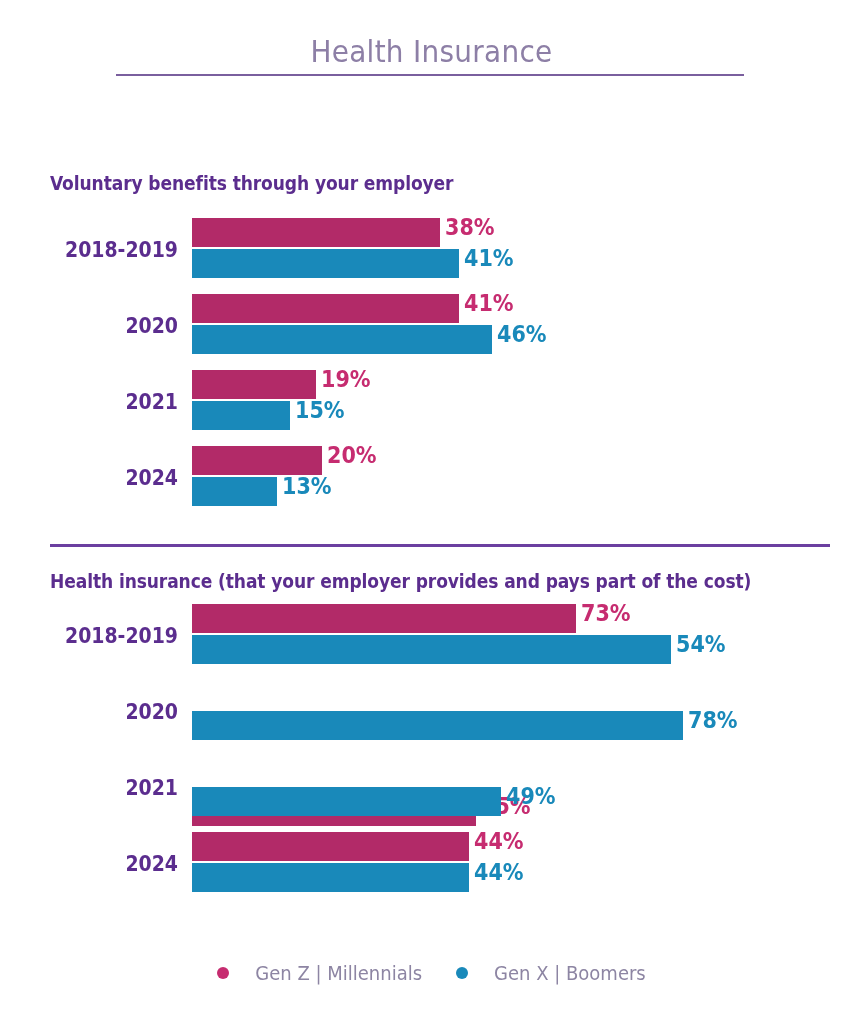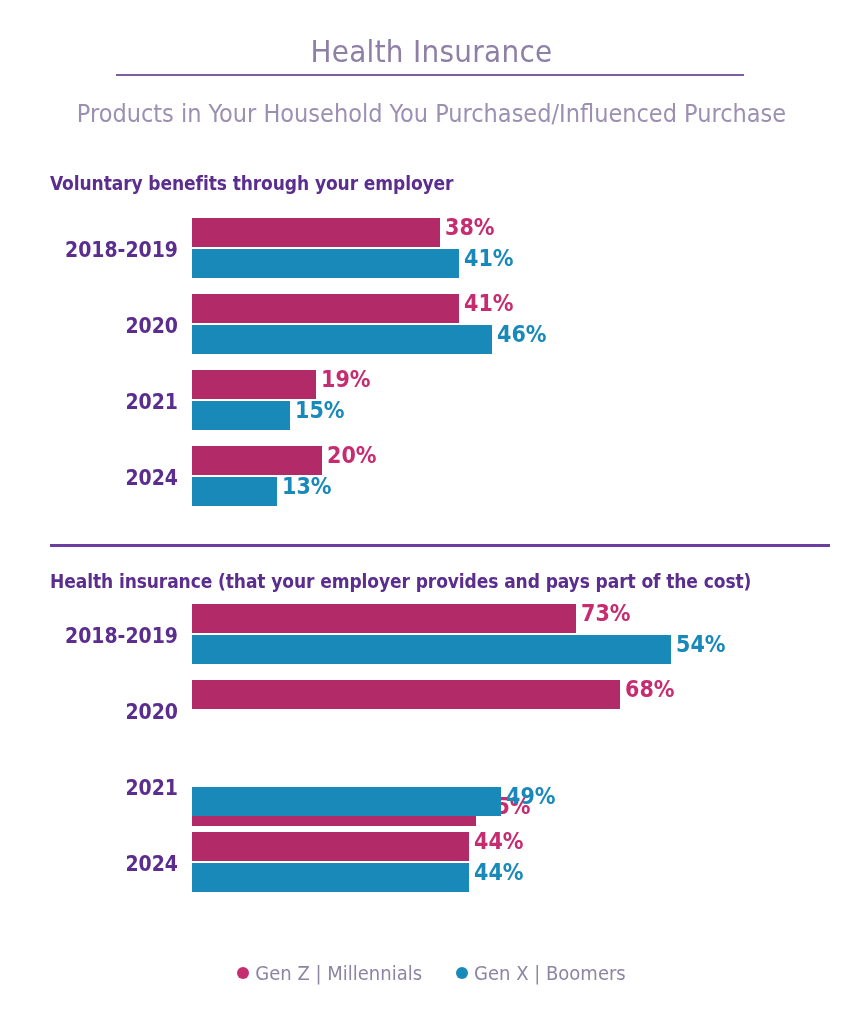--- a/index.html
+++ b/index.html
@@ -145,21 +145,21 @@
     top: 961px;
     width: 863px;
     display: flex;
     justify-content: center;
     align-items: center;
     gap: 34px;
   }
   .legend-item {
     display: flex;
     align-items: center;
-    gap: 6px;
+    gap: 26px;
     font-size: 20px;
     color: #8d85a3;
     font-family: "DejaVu Sans Condensed", "Liberation Sans Narrow", "Liberation Sans", sans-serif;
     white-space: nowrap;
   }
   .legend-dot {
     width: 12px;
     height: 12px;
     border-radius: 50%;
     flex: 0 0 auto;
@@ -168,21 +168,20 @@
   .legend-dot.blue { background: #1989ba; }
   .legend-text { display: inline-block; }
 </style>
 </head>
 <body>
 
 <div class="chart-root">
 
   <div class="title">Health Insurance</div>
   <div class="title-rule"></div>
-  <div class="subtitle">Products in Your Household You Purchased/Influenced Purchase</div>
 
   <div class="section" id="section-0">
     <div class="section-header">Voluntary benefits through your employer</div>
     <div id="groups-0">
         <div class="group" style="top: 46px;">
           <div class="group-label">2018-2019</div>
           <div class="bar-row top" style="width: 338px;">
             <div class="bar pink" style="width: 248px;"></div>
             <div class="bar-value pink" style="left: 253px;">38%</div>
           </div>
@@ -237,23 +236,23 @@
             <div class="bar pink" style="width: 384px;"></div>
             <div class="bar-value pink" style="left: 389px;">73%</div>
           </div>
           <div class="bar-row bot" style="width: 569px;">
             <div class="bar blue" style="width: 479px;"></div>
             <div class="bar-value blue" style="left: 484px;">54%</div>
           </div>
         </div>
         <div class="group" style="top: 110px;">
           <div class="group-label">2020</div>
-          <div class="bar-row top" style="width: 518px;">
-            <div class="bar pink" style="width: 428px;"></div>
-            <div class="bar-value pink" style="left: 433px;">68%</div>
+          <div class="bar-row bot" style="width: 581px;">
+            <div class="bar blue" style="width: 491px;"></div>
+            <div class="bar-value blue" style="left: 496px;">78%</div>
           </div>
         </div>
         <div class="group" style="top: 186px;">
           <div class="group-label">2021</div>
           <div class="bar-row top" style="width: 374px; margin-top: 41px;">
             <div class="bar pink" style="width: 284px;"></div>
             <div class="bar-value pink" style="left: 289px;">45%</div>
           </div>
           <div class="bar-row bot" style="width: 399px;">
             <div class="bar blue" style="width: 309px;"></div>

